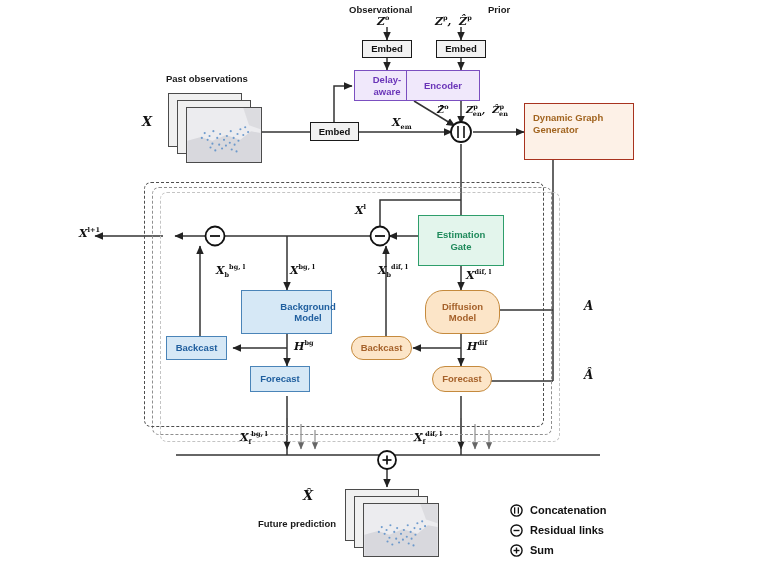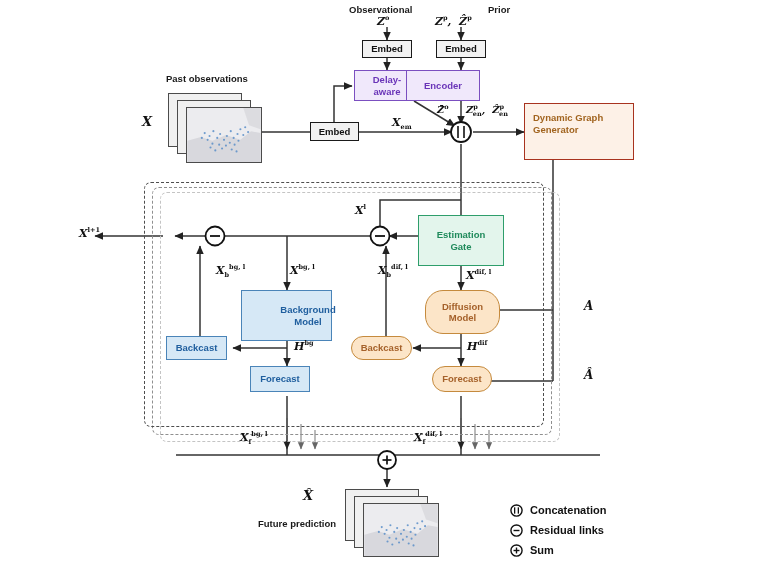--- a/index.html
+++ b/index.html
@@ -251,21 +251,21 @@
   </div>
   <div class="mth" style="left:79px;top:226px;">
     <span>X</span><sup>l+1</sup>
   </div>
 
   <div class="box b-green" style="left:418px;top:215px;width:86px;height:51px;flex-direction:column;">
     <span>Estimation</span>
     <span>Gate</span>
   </div>
 
-  <div class="box b-blue" style="left:241px;top:290px;width:91px;height:51px;flex-direction:column;padding-left:43px;">
+  <div class="box b-blue" style="left:241px;top:290px;width:91px;height:44px;flex-direction:column;padding-left:43px;">
     <span>Background</span>
     <span>Model</span>
   </div>
   <div class="box b-orange" style="left:425px;top:290px;width:75px;height:44px;flex-direction:column;">
     <span>Diffusion</span>
     <span>Model</span>
   </div>
 
   <div class="box b-blue" style="left:166px;top:336px;width:61px;height:24px;">Backcast</div>
   <div class="box b-blue" style="left:250px;top:366px;width:60px;height:26px;">Forecast</div>

